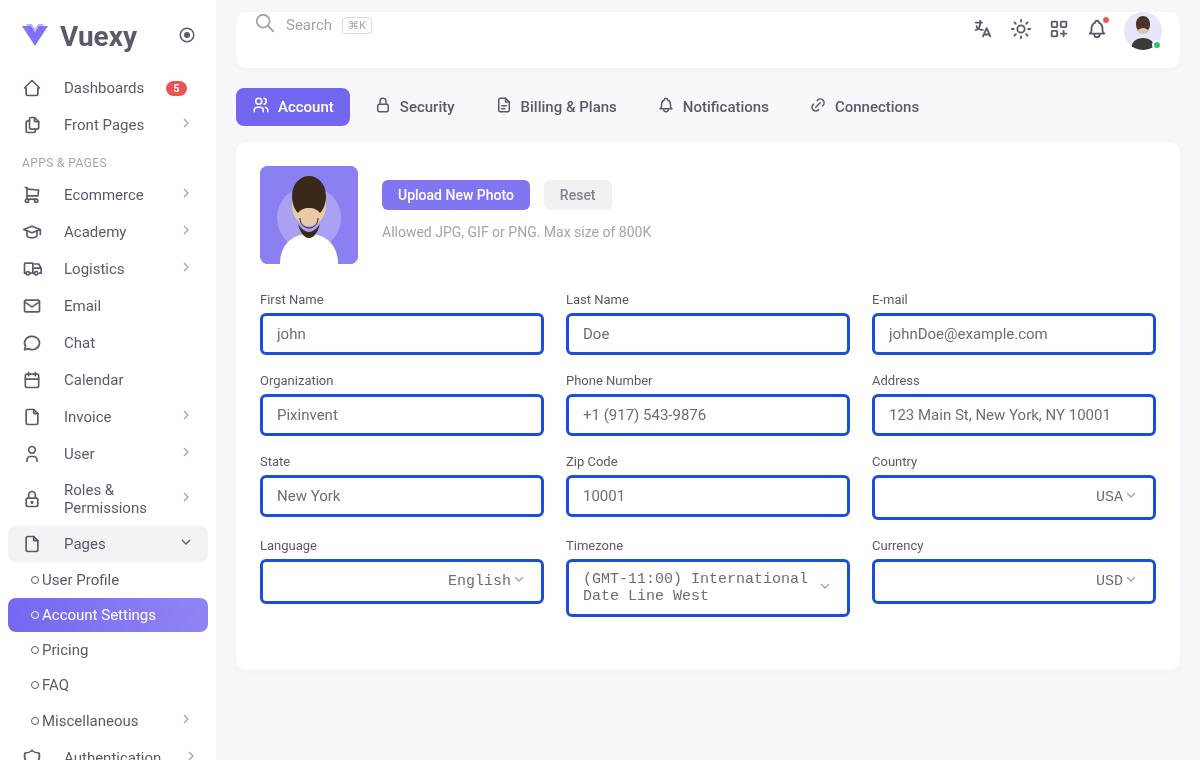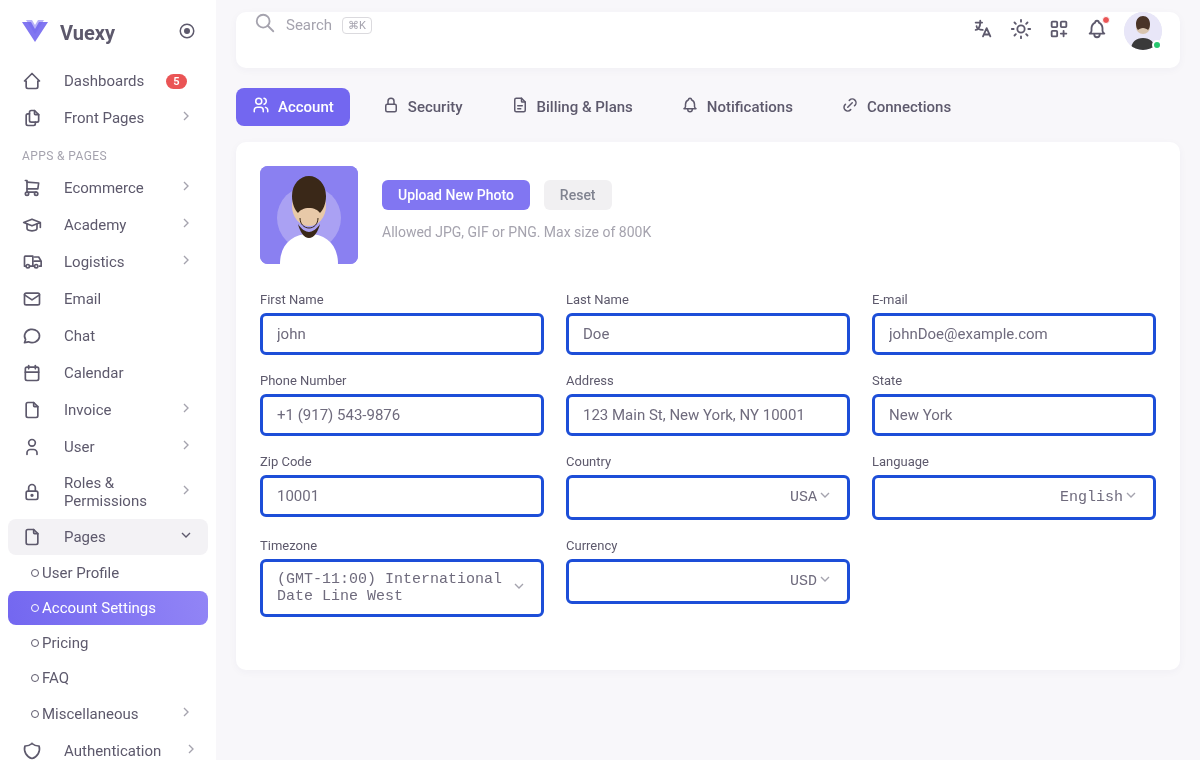--- a/index.html
+++ b/index.html
@@ -26,21 +26,21 @@
 .brand {
   display: flex;
   align-items: center;
   gap: 10px;
   padding: 8px 12px 16px 12px;
 }
 .brand-logo {
   color: #7367f0;
 }
 .brand-name {
-  font-size: 20px;
+  font-size: 28px;
   font-weight: 700;
   color: #5d596c;
 }
 .brand-target {
   margin-left: auto;
   color: #5d596c;
 }
 .nav-section-title {
   font-size: 12px;
   color: #a5a3ae;
@@ -162,21 +162,21 @@
 .avatar svg{border-radius:50%;}
 .avatar-status{
   position:absolute; bottom:0; right:0;
   width:10px;height:10px;border-radius:50%;
   background:#28c76f;border:2px solid #fff;
 }
 
 
 .tabs {
   display: flex;
-  gap: 16px;
+  gap: 8px;
   margin: 20px 0 16px;
 }
 .tab {
   display: flex;
   align-items: center;
   gap: 8px;
   padding: 8px 16px;
   border-radius: 8px;
   cursor: pointer;
   color: #5d596c;
@@ -589,20 +589,24 @@
       </div>
       <div class="field">
         <label class="field-label">Last Name</label>
         <input class="input" value="Doe" style="">
       </div>
       <div class="field">
         <label class="field-label">E-mail</label>
         <input class="input" value="johnDoe@example.com" style="">
       </div>
       <div class="field">
+        <label class="field-label">Organization</label>
+        <input class="input" value="Pixinvent" style="">
+      </div>
+      <div class="field">
         <label class="field-label">Phone Number</label>
         <input class="input" value="+1 (917) 543-9876" style="">
       </div>
       <div class="field">
         <label class="field-label">Address</label>
         <input class="input" value="123 Main St, New York, NY 10001" style="">
       </div>
       <div class="field">
         <label class="field-label">State</label>
         <input class="input" value="New York" style="">

